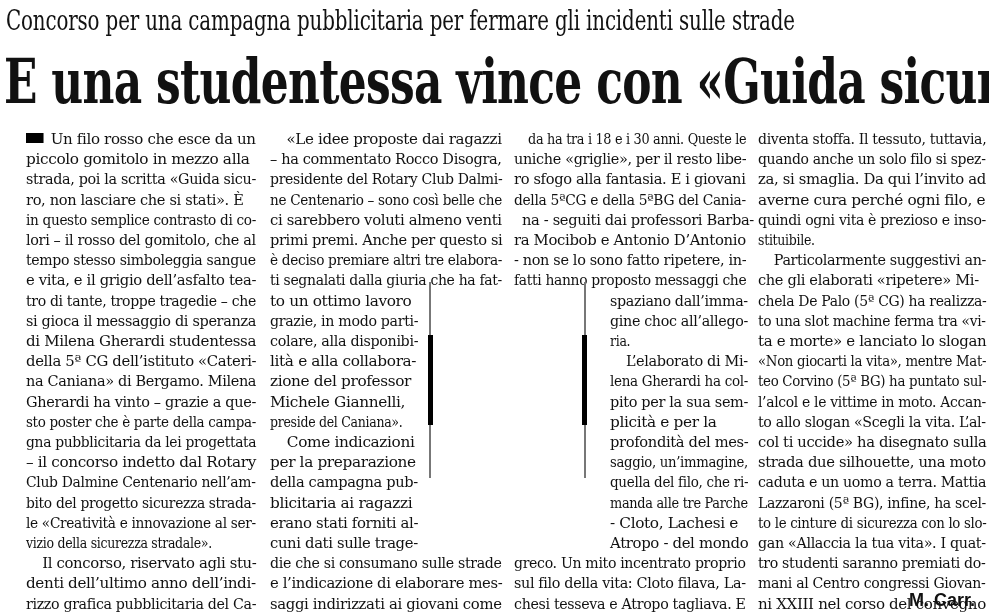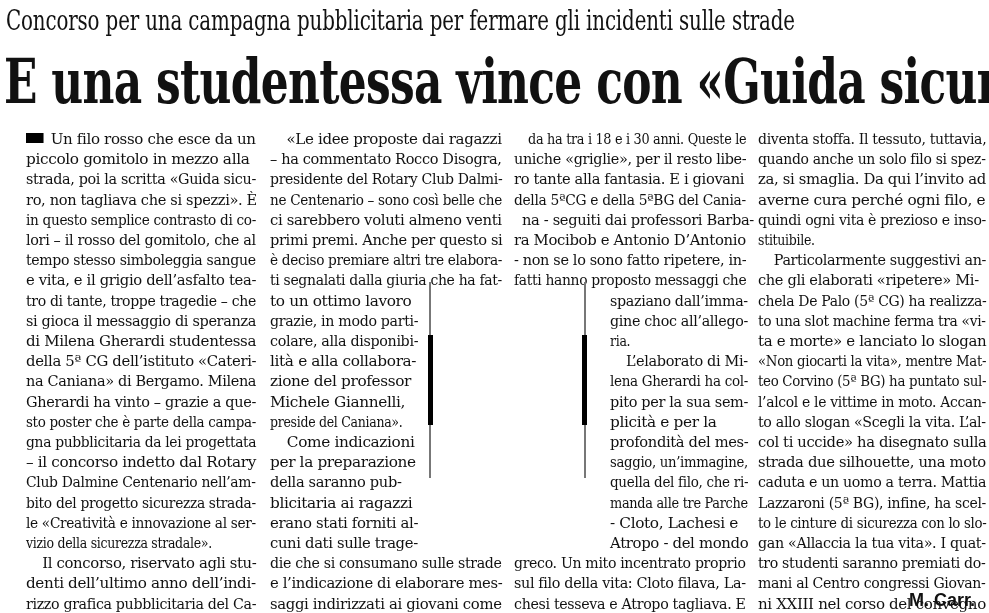--- a/index.html
+++ b/index.html
@@ -50,21 +50,21 @@
 
 <div class="kicker">Concorso per una campagna pubblicitaria per fermare gli incidenti sulle strade</div>
 <div class="headline">E una studentessa vince con «Guida sicuro»</div>
 
 <div class="col" style="left:26px; top:129px; width:230px;">
   <div class="ln" style="top: 0px; left: 0px; transform: scaleX(1.031);"><span class="bullet-square"></span><span>Un filo rosso che esce da un</span></div>
 </div>
 <div class="col" id="c1" style="left:26px; top:129px; width:230px;">
     <div class="ln" style="top: 20.2px; left: 0px; transform: scaleX(1.05);">piccolo gomitolo in mezzo alla</div>
     <div class="ln" style="top: 40.4px; left: 0px; transform: scaleX(0.983);">strada, poi la scritta «Guida sicu-</div>
-    <div class="ln" style="top: 60.6px; left: 0px; transform: scaleX(1);">ro, non tagliava che si spezzi». È</div>
+    <div class="ln" style="top: 60.6px; left: 0px; transform: scaleX(1);">ro, non lasciare che si stati». È</div>
     <div class="ln" style="top: 80.8px; left: 0px; transform: scaleX(0.935);">in questo semplice contrasto di co-</div>
     <div class="ln" style="top: 101px; left: 0px; transform: scaleX(0.987);">lori – il rosso del gomitolo, che al</div>
     <div class="ln" style="top: 121.2px; left: 0px; transform: scaleX(0.966);">tempo stesso simboleggia sangue</div>
     <div class="ln" style="top: 141.4px; left: 0px; transform: scaleX(1.013);">e vita, e il grigio dell’asfalto tea-</div>
     <div class="ln" style="top: 161.6px; left: 0px; transform: scaleX(0.962);">tro di tante, troppe tragedie – che</div>
     <div class="ln" style="top: 181.8px; left: 0px; transform: scaleX(0.991);">si gioca il messaggio di speranza</div>
     <div class="ln" style="top: 202px; left: 0px; transform: scaleX(1.031);">di Milena Gherardi studentessa</div>
     <div class="ln" style="top: 222.2px; left: 0px; transform: scaleX(1.018);">della 5ª CG dell’istituto «Cateri-</div>
     <div class="ln" style="top: 242.4px; left: 0px; transform: scaleX(0.991);">na Caniana» di Bergamo. Milena</div>
     <div class="ln" style="top: 262.6px; left: 0px; transform: scaleX(0.991);">Gherardi ha vinto – grazie a que-</div>
@@ -91,33 +91,33 @@
     <div class="ln" style="top: 141.4px; left: 0px; transform: scaleX(0.959);">ti segnalati dalla giuria che ha fat-</div>
     <div class="ln" style="top: 161.6px; left: 0px; transform: scaleX(1.05);">to un ottimo lavoro</div>
     <div class="ln" style="top: 181.8px; left: 0px; transform: scaleX(0.974);">grazie, in modo parti-</div>
     <div class="ln" style="top: 202px; left: 0px; transform: scaleX(0.98);">colare, alla disponibi-</div>
     <div class="ln" style="top: 222.2px; left: 0px; transform: scaleX(1.05);">lità e alla collabora-</div>
     <div class="ln" style="top: 242.4px; left: 0px; transform: scaleX(1.05);">zione del professor</div>
     <div class="ln" style="top: 262.6px; left: 0px; transform: scaleX(1.05);">Michele Giannelli,</div>
     <div class="ln" style="top: 282.8px; left: 0px; transform: scaleX(0.86);">preside del Caniana».</div>
     <div class="ln indent" style="top: 303px; left: 0px; transform: scaleX(1.05);">Come indicazioni</div>
     <div class="ln" style="top: 323.2px; left: 0px; transform: scaleX(1.05);">per la preparazione</div>
-    <div class="ln" style="top: 343.4px; left: 0px; transform: scaleX(1);">della saranno pub-</div>
+    <div class="ln" style="top: 343.4px; left: 0px; transform: scaleX(1);">della campagna pub-</div>
     <div class="ln" style="top: 363.6px; left: 0px; transform: scaleX(1.05);">blicitaria ai ragazzi</div>
     <div class="ln" style="top: 383.8px; left: 0px; transform: scaleX(1.021);">erano stati forniti al-</div>
     <div class="ln" style="top: 404px; left: 0px; transform: scaleX(1.014);">cuni dati sulle trage-</div>
     <div class="ln" style="top: 424.2px; left: 0px; transform: scaleX(0.971);">die che si consumano sulle strade</div>
     <div class="ln" style="top: 444.4px; left: 0px; transform: scaleX(1.013);">e l’indicazione di elaborare mes-</div>
     <div class="ln" style="top: 464.6px; left: 0px; transform: scaleX(1.018);">saggi indirizzati ai giovani come</div>
   </div>
 
 <div class="col" id="c3" style="left:514px; top:129px; width:232px;">
     <div class="ln indent" style="top: 0px; left: 0px; transform: scaleX(0.879);">da ha tra i 18 e i 30 anni. Queste le</div>
     <div class="ln" style="top: 20.2px; left: 0px; transform: scaleX(0.987);">uniche «griglie», per il resto libe-</div>
-    <div class="ln" style="top: 40.4px; left: 0px; transform: scaleX(1.004);">ro tante alla fantasia. E i giovani</div>
+    <div class="ln" style="top: 40.4px; left: 0px; transform: scaleX(1.004);">ro sfogo alla fantasia. E i giovani</div>
     <div class="ln" style="top: 60.6px; left: 0px; transform: scaleX(0.947);">della 5ªCG e della 5ªBG del Cania-</div>
     <div class="ln" style="top: 80.8px; left: 8px; transform: scaleX(1.004);">na - seguiti dai professori Barba-</div>
     <div class="ln" style="top: 101px; left: 0px; transform: scaleX(1.018);">ra Mocibob e Antonio D’Antonio</div>
     <div class="ln" style="top: 121.2px; left: 0px; transform: scaleX(0.991);">- non se lo sono fatto ripetere, in-</div>
     <div class="ln" style="top: 141.4px; left: 0px; transform: scaleX(0.951);">fatti hanno proposto messaggi che</div>
     <div class="ln" style="top: 161.6px; left: 96px; transform: scaleX(0.979);">spaziano dall’imma-</div>
     <div class="ln" style="top: 181.8px; left: 96px; transform: scaleX(0.979);">gine choc all’allego-</div>
     <div class="ln" style="top: 202px; left: 96px; transform: scaleX(0.86);">ria.</div>
     <div class="ln indent" style="top: 222.2px; left: 96px; transform: scaleX(0.993);">L’elaborato di Mi-</div>
     <div class="ln" style="top: 242.4px; left: 96px; transform: scaleX(0.926);">lena Gherardi ha col-</div>

